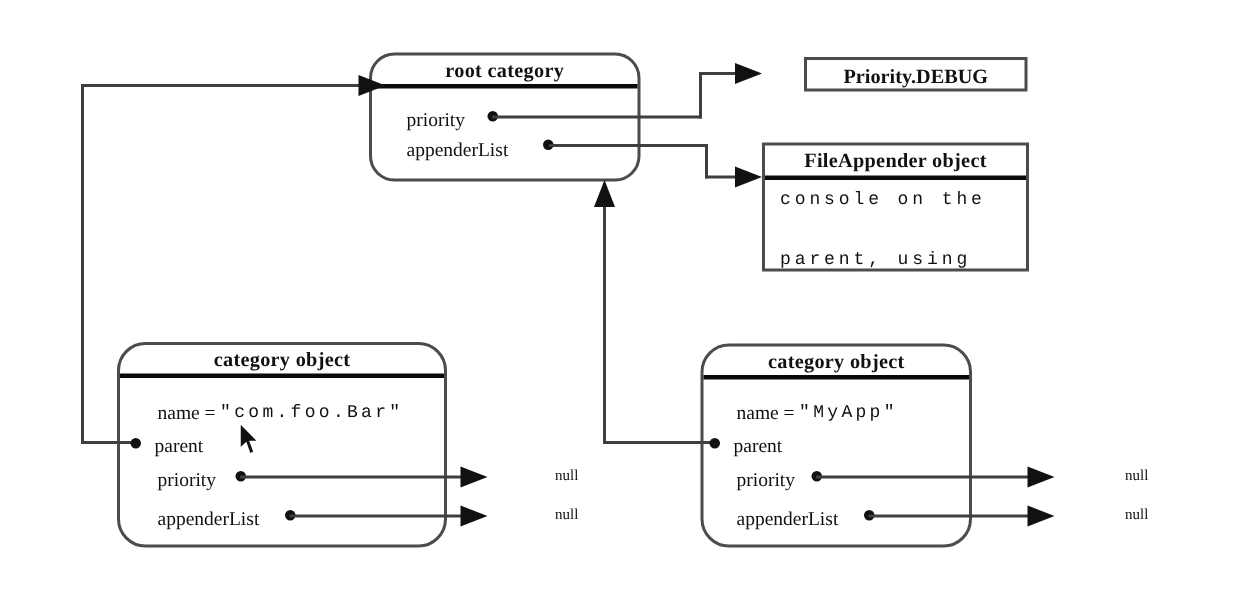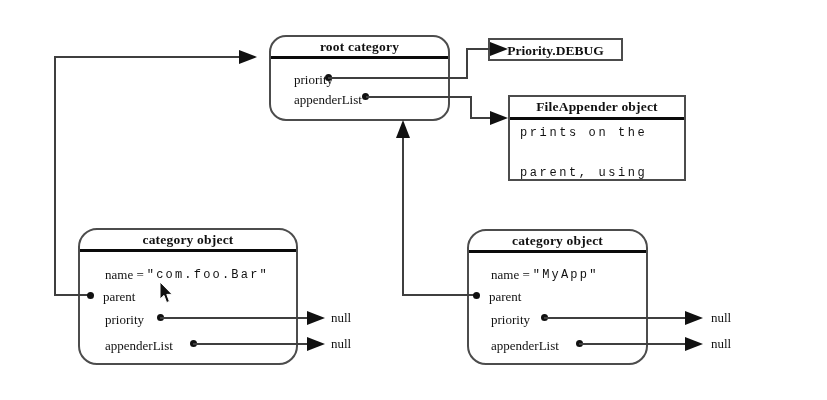--- a/index.html
+++ b/index.html
@@ -21,43 +21,43 @@
   
   .h { position:absolute; height:2px; background:#3f3f3f; }
   .v { position:absolute; width:2px; background:#3f3f3f; }
   .arrow-r { position:absolute; width:0; height:0;
     border-top:7px solid transparent; border-bottom:7px solid transparent;
     border-left:18px solid #111; }
   .arrow-u { position:absolute; width:0; height:0;
     border-left:7px solid transparent; border-right:7px solid transparent;
     border-bottom:18px solid #111; }
   .bullet { position:absolute; width:7px; height:7px; border-radius:50%; background:#111; }
-  .nullv { position:absolute; font-size:13px; line-height:16px; }
+  .nullv { position:absolute; font-size:10px; line-height:16px;margin-left:39px; }
   .fa-body { position:absolute; left:10px; top:26px; font-family:"Liberation Mono", monospace;
     font-size:12px; letter-spacing:2.6px; line-height:20px; white-space:pre; }
   .debug-label { width:100%; text-align:center; font-weight:bold; font-size:13.5px; line-height:21px; }
 </style>
 </head>
 <body>
 
 <div class="stage">
 
-  <div class="rbox" style="left:269px; top:35px; width:181px; height:86px;">
+  <div class="rbox" style="left:246px; top:35px; width:181px; height:86px;">
     <div class="box-title">root category</div>
     <div class="flabel" style="left:23px; top:35px;">priority</div>
     <div class="flabel" style="left:23px; top:55px;">appenderList</div>
   </div>
 
-  <div class="sqbox" style="left:488px; top:38px; width:135px; height:23px;">
+  <div class="sqbox" style="left:536px; top:38px; width:149px; height:23px;">
     <div class="debug-label">Priority.DEBUG</div>
   </div>
 
   <div class="sqbox" style="left:508px; top:95px; width:178px; height:86px;">
     <div class="box-title" style="height:20px; line-height:20px;">FileAppender object</div>
-    <div class="fa-body"><span>prints on the</span><br>
+    <div class="fa-body"><span>console on the</span><br>
 <span>parent, using</span><br>
 </div>
   </div>
 
   <div class="rbox" style="left:78px; top:228px; width:220px; height:137px; border-radius:19px;">
     <div class="box-title">category object</div>
     <div class="flabel name-row" style="left:25px; top:37px;">
       <span>name =</span>
         <span class="mono">"com.foo.Bar"</span>
     </div>

